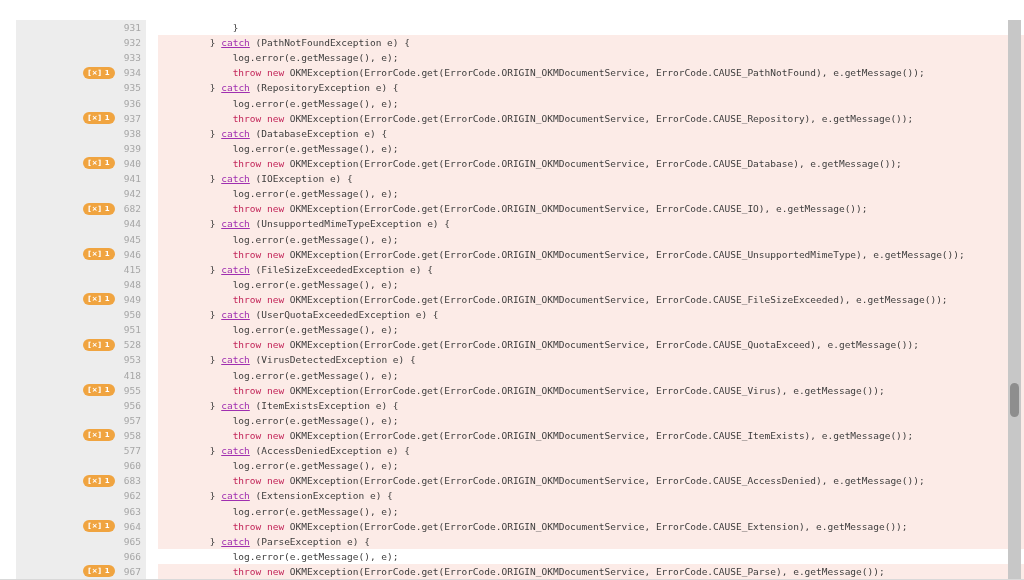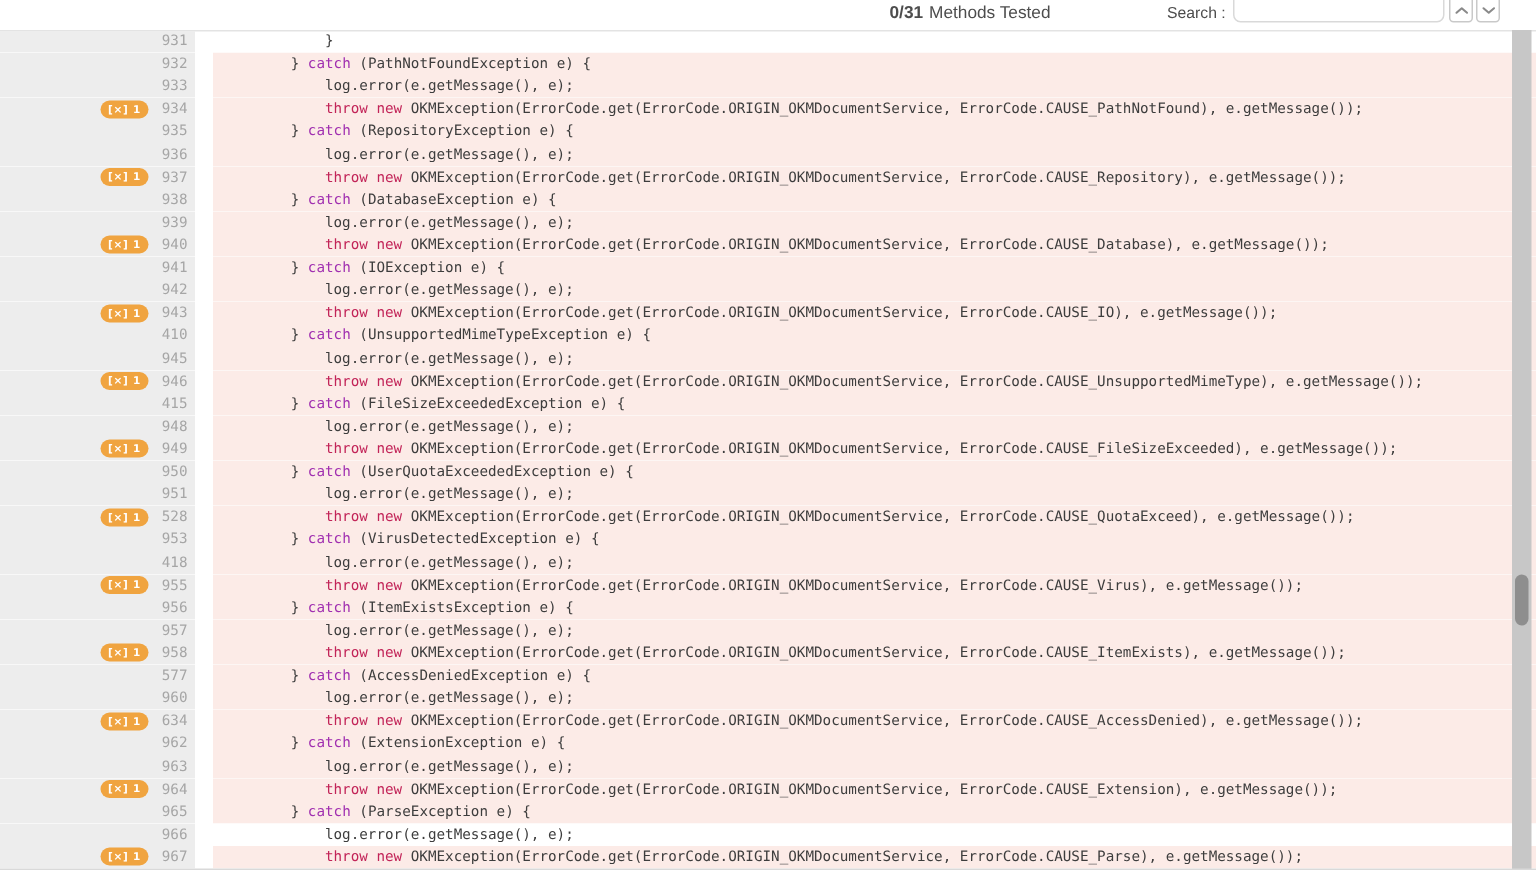--- a/index.html
+++ b/index.html
@@ -16,65 +16,44 @@
   .search-input{position:absolute;left:822px;top:-5px;width:141px;height:20px;
                 border:1px solid #d9d9d9;border-radius:5px;box-sizing:border-box;
                 font:10px "Liberation Sans",sans-serif;padding:0 6px;outline:none;color:#333;}
   .nav-btn{position:absolute;top:-4px;width:16px;height:19px;box-sizing:border-box;
            border:1px solid #c9c9c9;border-radius:3px;background:#fff;padding:0;
            display:flex;align-items:flex-end;justify-content:center;cursor:pointer;}
   .nav-btn svg{display:block;margin-bottom:4px;}
   .btn-prev{left:966px;} .btn-next{left:984px;}
   
   .body{position:absolute;top:20px;left:0;right:0;bottom:0;background:#fff;}
-  .row{display:flex;height:15.11px;overflow:hidden;}
+  .row{display:flex;height:15.11px;overflow:hidden;margin-left:16px;}
   .gutter{flex:0 0 130px;background:#ededed;position:relative;}
   .num{position:absolute;right:5px;top:0;font:9.5px/15.1px "DejaVu Sans Mono",monospace;
        color:#a6a6a6;}
   .badge{position:absolute;left:67px;top:1.5px;height:12px;border-radius:7px;
          background:#f0a440;color:#fff;font:bold 7px/12px "DejaVu Sans",sans-serif;
          padding:0 5px;letter-spacing:.5px;white-space:nowrap;cursor:pointer;}
   .gap{flex:0 0 12px;background:#fff;}
   .code{flex:1;white-space:pre;font:9.5px/15.11px "DejaVu Sans Mono",monospace;
         color:#3d3d3d;padding-left:6px;}
   .row.hl .code{background:#fcebe7;}
-  .c-k1{color:#a02fb0;}
+  .c-k1{color:#a02fb0;text-decoration:underline;}
   .c-k2{color:#c22458;}
   
   .vscroll{position:absolute;top:20px;right:3px;bottom:0;width:13px;background:#c7c7c7;z-index:6;}
   .vthumb{position:absolute;left:2px;top:363px;width:9px;height:34px;background:#8e8e8e;
           border-radius:5px;cursor:pointer;}
   .bottom-edge{position:absolute;left:0;right:0;bottom:0;height:1px;background:#d9d9d9;z-index:7;}
 </style>
 </head>
 <body>
 
 <div id="app">
 
-  <div class="header">
-    <div class="title">
-      <span class="cnt">0/31</span><span>Methods Tested</span>
-    </div>
-    <span class="search-label">Search :</span>
-    <input class="search-input" type="text" placeholder="" style="">
-    <button class="nav-btn btn-prev">
-      <span>
-        <svg width="9" height="6" viewBox="0 0 9 6">
-            <polyline points="1,4.5 4.5,1.5 8,4.5" fill="none" stroke="#8a8a8a" stroke-width="1.4" stroke-linecap="round" stroke-linejoin="round"></polyline>
-          </svg>
-      </span>
-    </button>
-    <button class="nav-btn btn-next">
-      <span>
-        <svg width="9" height="6" viewBox="0 0 9 6">
-            <polyline points="1,1.5 4.5,4.5 8,1.5" fill="none" stroke="#8a8a8a" stroke-width="1.4" stroke-linecap="round" stroke-linejoin="round"></polyline>
-          </svg>
-      </span>
-    </button>
-  </div>
 
   <div class="body" id="code-rows">
       <div class="row">
         <div class="gutter">
           <span class="num">931</span>
         </div>
         <div class="gap"></div>
         <div class="code">            <span>}</span></div>
       </div>
       <div class="row hl">
@@ -153,28 +132,28 @@
       <div class="row hl">
         <div class="gutter">
           <span class="num">942</span>
         </div>
         <div class="gap"></div>
         <div class="code">            <span>log.error(e.getMessage(), e);</span></div>
       </div>
       <div class="row hl">
         <div class="gutter">
           <span class="badge">[×] 1</span>
-          <span class="num">943</span>
+          <span class="num">682</span>
         </div>
         <div class="gap"></div>
         <div class="code">            <span class="c-k2">throw new</span><span> OKMException(ErrorCode.get(ErrorCode.ORIGIN_OKMDocumentService, ErrorCode.CAUSE_IO), e.getMessage());</span></div>
       </div>
       <div class="row hl">
         <div class="gutter">
-          <span class="num">410</span>
+          <span class="num">944</span>
         </div>
         <div class="gap"></div>
         <div class="code">        <span>} </span><span class="c-k1">catch</span><span> (UnsupportedMimeTypeException e) {</span></div>
       </div>
       <div class="row hl">
         <div class="gutter">
           <span class="num">945</span>
         </div>
         <div class="gap"></div>
         <div class="code">            <span>log.error(e.getMessage(), e);</span></div>
@@ -285,21 +264,21 @@
       <div class="row hl">
         <div class="gutter">
           <span class="num">960</span>
         </div>
         <div class="gap"></div>
         <div class="code">            <span>log.error(e.getMessage(), e);</span></div>
       </div>
       <div class="row hl">
         <div class="gutter">
           <span class="badge">[×] 1</span>
-          <span class="num">634</span>
+          <span class="num">683</span>
         </div>
         <div class="gap"></div>
         <div class="code">            <span class="c-k2">throw new</span><span> OKMException(ErrorCode.get(ErrorCode.ORIGIN_OKMDocumentService, ErrorCode.CAUSE_AccessDenied), e.getMessage());</span></div>
       </div>
       <div class="row hl">
         <div class="gutter">
           <span class="num">962</span>
         </div>
         <div class="gap"></div>
         <div class="code">        <span>} </span><span class="c-k1">catch</span><span> (ExtensionException e) {</span></div>

